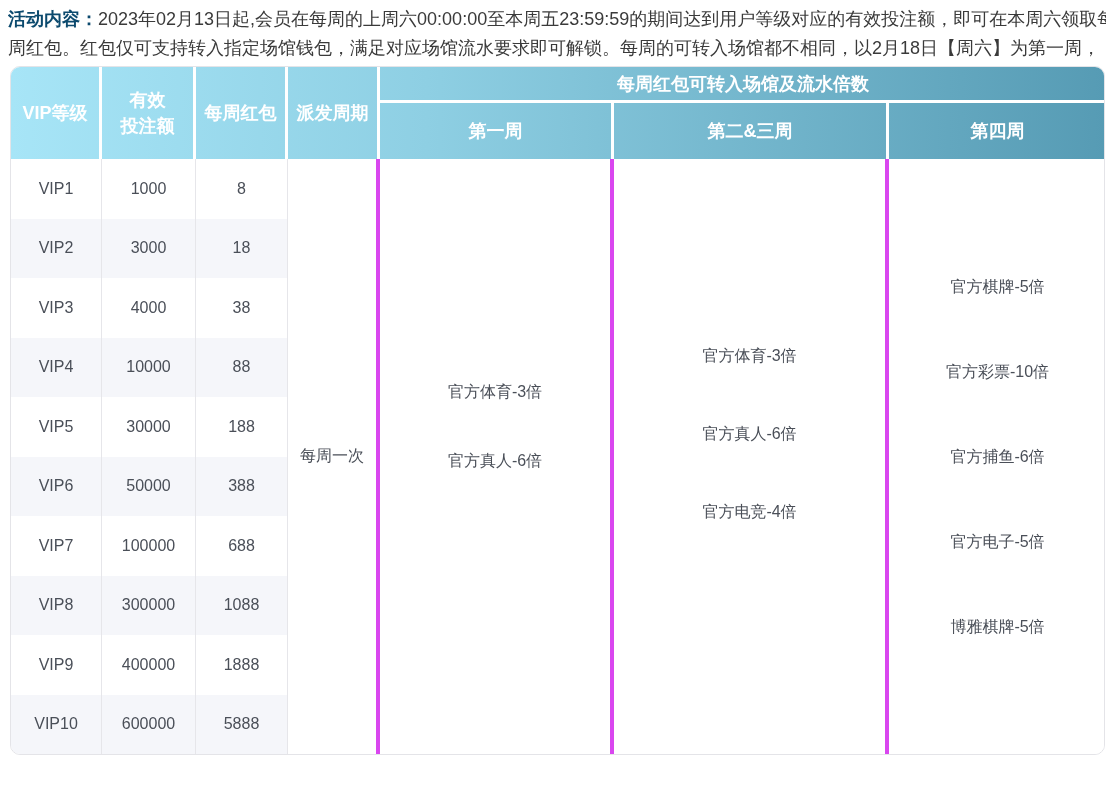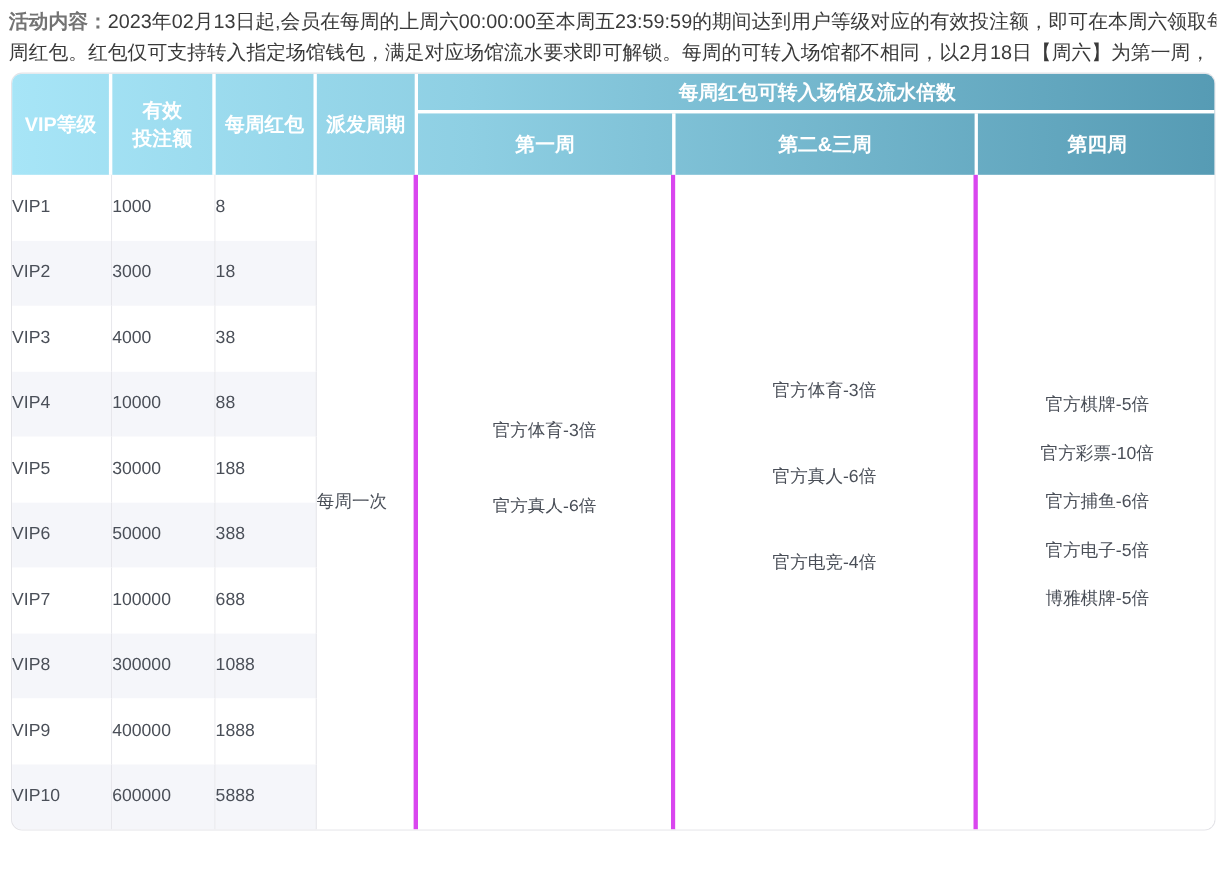--- a/index.html
+++ b/index.html
@@ -9,21 +9,21 @@
     font-family: "Liberation Sans", "DejaVu Sans", sans-serif;
   }
   
   .intro {
     padding: 5px 0 0 8px;
     font-size: 18px;
     line-height: 29px;
     color: #3a3a3a;
   }
   .intro-line { white-space: nowrap; overflow: hidden; }
-  .intro-label { font-weight: bold; color: #737373; }
+  .intro-label { font-weight: bold; color: #0c4a6e; }
   
   .table-wrap {
     margin: 3px 0 0 10px;
     width: 1095px;
     border: 1px solid #e4e4e8;
     border-radius: 10px;
     overflow: hidden;
   }
   table {
     width: 1095px;
@@ -42,38 +42,38 @@
     text-align: center;
     vertical-align: middle;
     line-height: 26px;
   }
   th.wdiv { border-right: 3px solid #ffffff; }
   th.venues-span { border-bottom: 3px solid #ffffff; height: 36px; }
   tr.subhead th { height: 56px; }
   tbody td {
     font-size: 16px;
     color: #4a4f58;
-    text-align: left;
+    text-align: center;
     vertical-align: middle;
     background: #ffffff;
   }
   tbody tr { height: 59.5px; }
   td.band { border-right: 1px solid #e6e6ea; }
   tbody tr:nth-child(even) td.band { background: #f5f6fa; }
   td.spancell { border-right: 4px solid #d946ef; background: #ffffff; vertical-align: middle; }
   td.spancell.last { border-right: none; }
   .venue-list {
     display: flex;
     flex-direction: column;
     align-items: center;
     justify-content: center;
   }
   .venue-list.w1 { gap: 44px; transform: translateY(-31px); }
   .venue-list.w23 { gap: 53px; transform: translateY(-23px); }
-  .venue-list.w4 { gap: 19px; }
+  .venue-list.w4 { gap: 60px; }
   .venue-item { line-height: 25px; white-space: nowrap; }
 </style>
 </head>
 <body>
 
 <div class="intro">
   <div class="intro-line"><span class="intro-label">活动内容：</span><span>2023年02月13日起,会员在每周的上周六00:00:00至本周五23:59:59的期间达到用户等级对应的有效投注额，即可在本周六领取每</span></div>
   <div class="intro-line"><span>周红包。红包仅可支持转入指定场馆钱包，满足对应场馆流水要求即可解锁。每周的可转入场馆都不相同，以2月18日【周六】为第一周，</span></div>
 </div>
 

